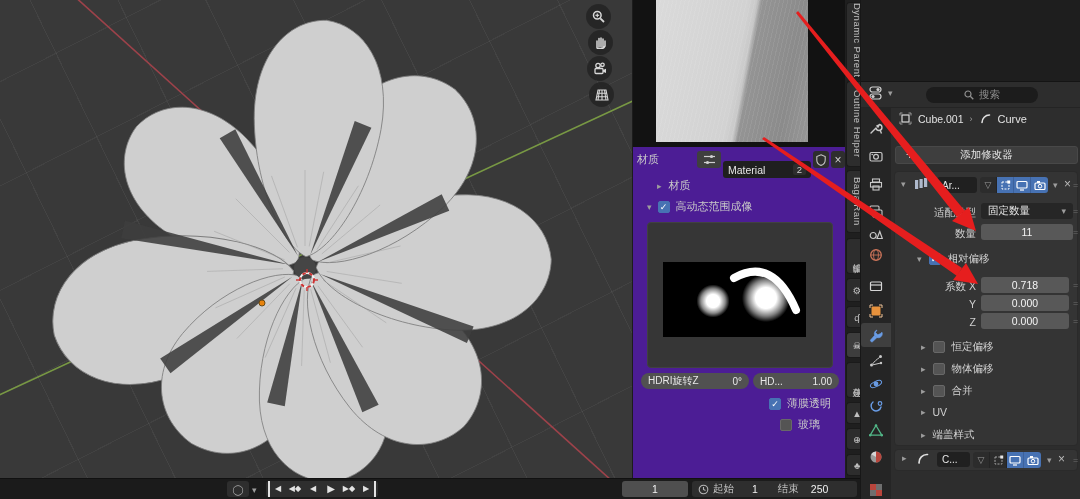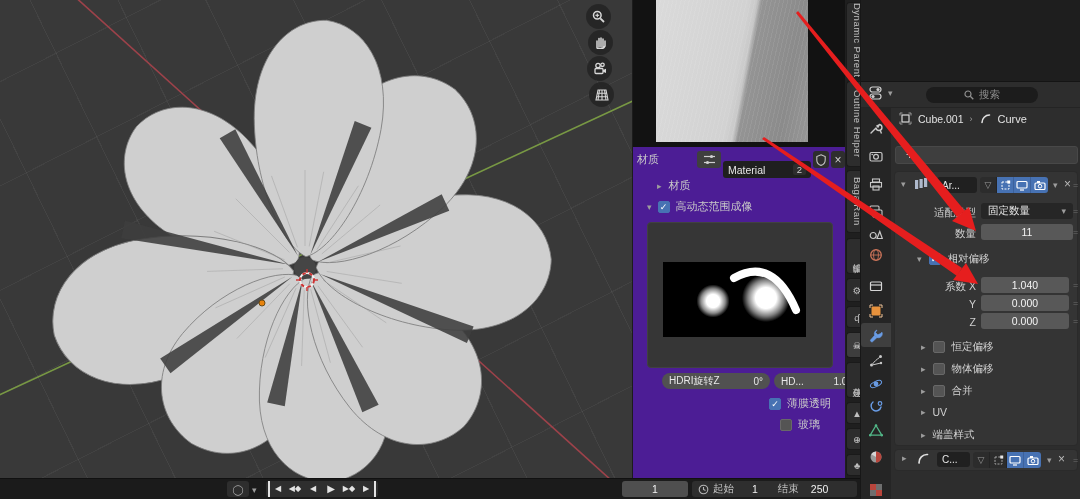--- a/index.html
+++ b/index.html
@@ -23,21 +23,21 @@
   #preview{position:absolute;left:0;top:0;width:213px;height:147px;background:#121212;}
   #preview .img{position:absolute;left:23px;top:0;width:152px;height:142px;
     background:
       repeating-linear-gradient(103deg, rgba(255,255,255,.07) 0 1px, transparent 1px 4px),
       linear-gradient(100deg,#dadada 0%,#d2d2d2 52%,#c9c9c9 57%,#949494 60%,#8b8b8b 84%,#979797 100%);}
   .cnlabel{color:#c9c9c9;font-size:11px;}
   .darkfield{background:#1f1f1f;border-radius:3px;color:#e6e6e6;font-size:10.5px;display:flex;align-items:center;padding:0 5px;}
   .minibtn{background:#3f3f3f;border-radius:3px;display:flex;align-items:center;justify-content:center;color:#cfcfcf;}
   .cb{width:12px;height:12px;border-radius:2px;background:#545454;border:1px solid #686868;flex:0 0 auto;}
   .cb.on{background:#4772b3;border-color:#4772b3;color:#fff;font-size:9px;line-height:10px;text-align:center;}
-  .slider{background:#515151;border-radius:8px;color:#e8e8e8;font-size:10px;display:flex;align-items:center;justify-content:space-between;padding:0 7px;margin-left:21px;}
+  .slider{background:#515151;border-radius:8px;color:#e8e8e8;font-size:10px;display:flex;align-items:center;justify-content:space-between;padding:0 7px;}
   #hdribox{position:absolute;left:14px;top:222px;width:186px;height:146px;background:#363636;border:1px solid #414141;border-radius:4px;}
   #hdrithumb{position:absolute;left:30px;top:262px;width:143px;height:75px;background:
       radial-gradient(circle 22px at 35% 52%, #fff 0 30%, rgba(255,255,255,.55) 55%, transparent 75%),
       radial-gradient(circle 30px at 72% 48%, #fff 0 35%, rgba(255,255,255,.5) 60%, transparent 80%),
       #000;}
 
   
   #vtabs{left:845px;top:0;width:23px;height:478px;background:#1f1f1f;}
   .vtab{position:absolute;left:1px;width:21px;background:#2d2d2d;border:1px solid #1a1a1a;border-right:none;
     border-radius:4px 0 0 4px;color:#c0c0c0;font-size:9.5px;display:flex;align-items:center;justify-content:center;}
@@ -447,20 +447,21 @@
       <span style="color:#e2e2e2;font-size:10.5px">Cube.001</span>
       <span class="chev">›</span>
       <svg width="13" height="12" viewBox="0 0 13 12">
         <path d="M10.5,2 A7.5 7.5 0 0 0 3,9.5" fill="none" stroke="#e0e0e0" stroke-width="1.6" stroke-linecap="round"></path>
       </svg>
       <span style="color:#e2e2e2;font-size:11px">Curve</span>
     </div>
 
     <div class="abs" style="left:34px;top:146px;width:183px;height:18px;background:#3e3e3e;border:1px solid #484848;border-radius:3px">
       <span class="abs" style="left:10px;top:1px;color:#dedede;font-size:12px">+</span>
+      <div style="width:100%;height:100%;display:flex;align-items:center;justify-content:center;color:#e3e3e3;font-size:10.5px">添加修改器</div>
     </div>
 
     <div class="modpanel" style="left:33px;top:171px;width:184px;height:275px"></div>
 
     <div class="abs chev" style="left:40px;top:179px">▾</div>
     <svg class="abs" style="left:53px;top:177px" width="15" height="14" viewBox="0 0 15 14">
       <rect x="1" y="3" width="3.2" height="9" fill="#aeb9cc"></rect>
       <rect x="5.5" y="2" width="3.2" height="9" fill="#aeb9cc"></rect>
       <rect x="10" y="1" width="3.2" height="9" fill="#aeb9cc"></rect>
     </svg>
@@ -501,21 +502,21 @@
     <div class="plabel" style="left:40px;top:227px;width:75px">数量</div>
     <div class="numfield" style="left:120px;top:224px;width:92px;height:16px">11</div>
 
     <div class="secrow" style="left:56px;top:252px">
       <span class="chev">▾</span>
       <span class="cb on">✓</span>
       <span class="sectxt">相对偏移</span>
     </div>
 
     <div class="plabel" style="left:40px;top:280px;width:75px">系数 X</div>
-    <div class="numfield" style="left:120px;top:277px;width:88px;height:16px">1.040</div>
+    <div class="numfield" style="left:120px;top:277px;width:88px;height:16px">0.718</div>
     <div class="plabel" style="left:40px;top:298px;width:75px">Y</div>
     <div class="numfield" style="left:120px;top:295px;width:88px;height:16px">0.000</div>
     <div class="plabel" style="left:40px;top:316px;width:75px">Z</div>
     <div class="numfield" style="left:120px;top:313px;width:88px;height:16px">0.000</div>
 
     <div class="secrow" style="left:60px;top:340px">
       <span class="chev">▸</span>
       <span class="cb"></span>
       <span class="sectxt">恒定偏移</span>
     </div>

